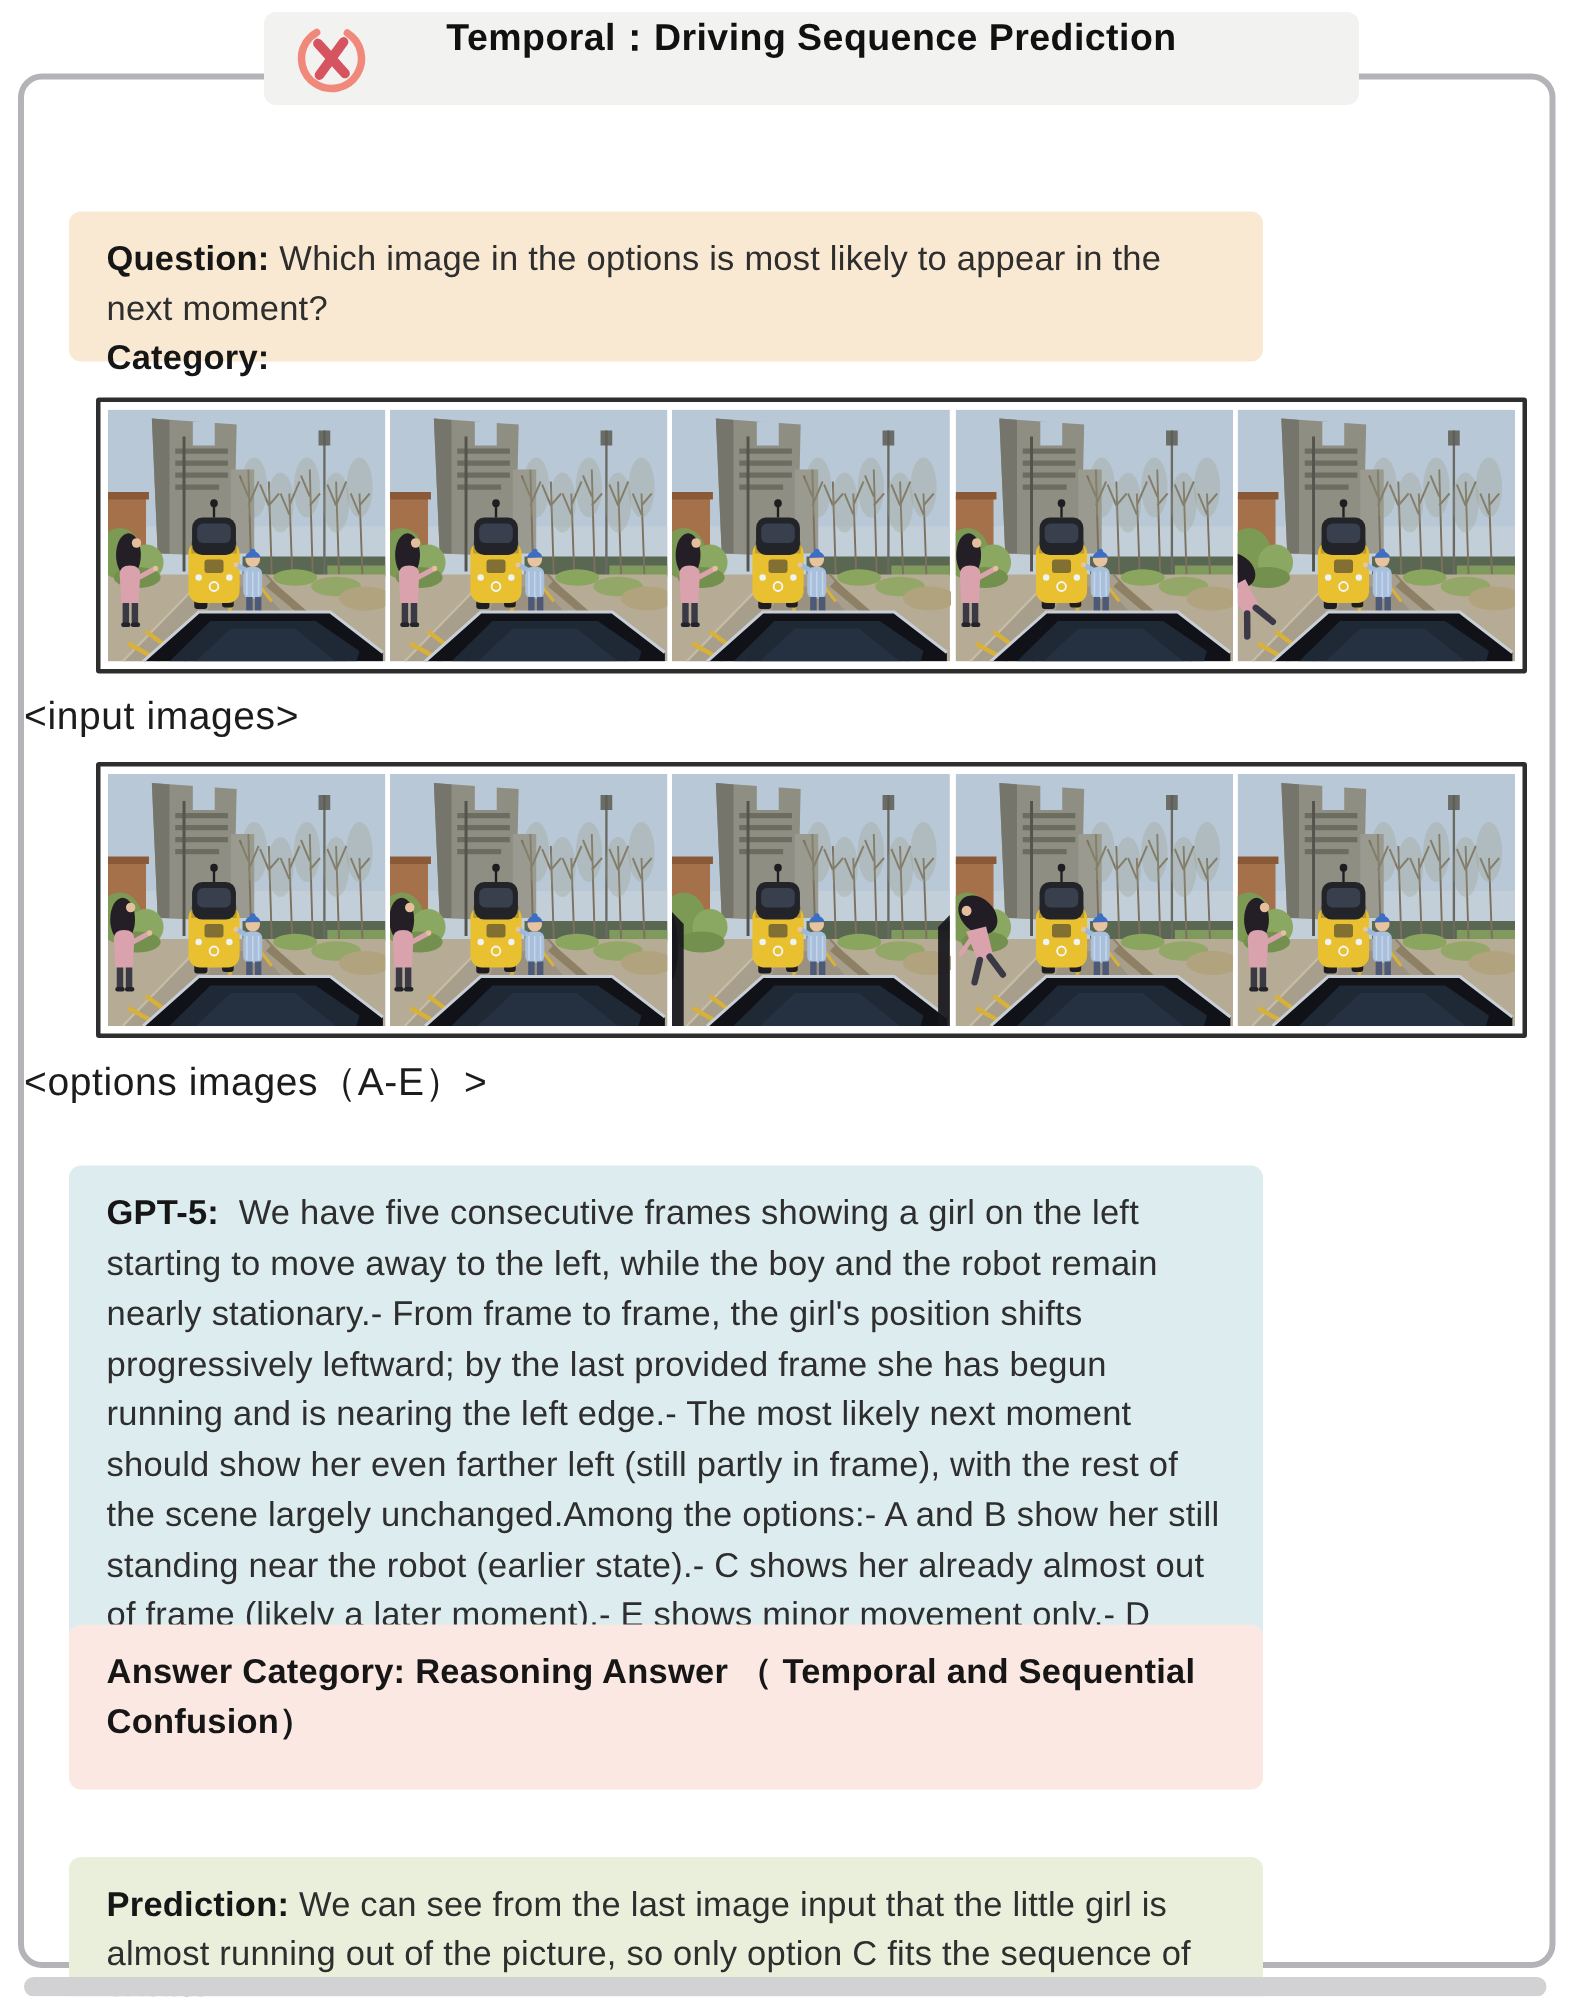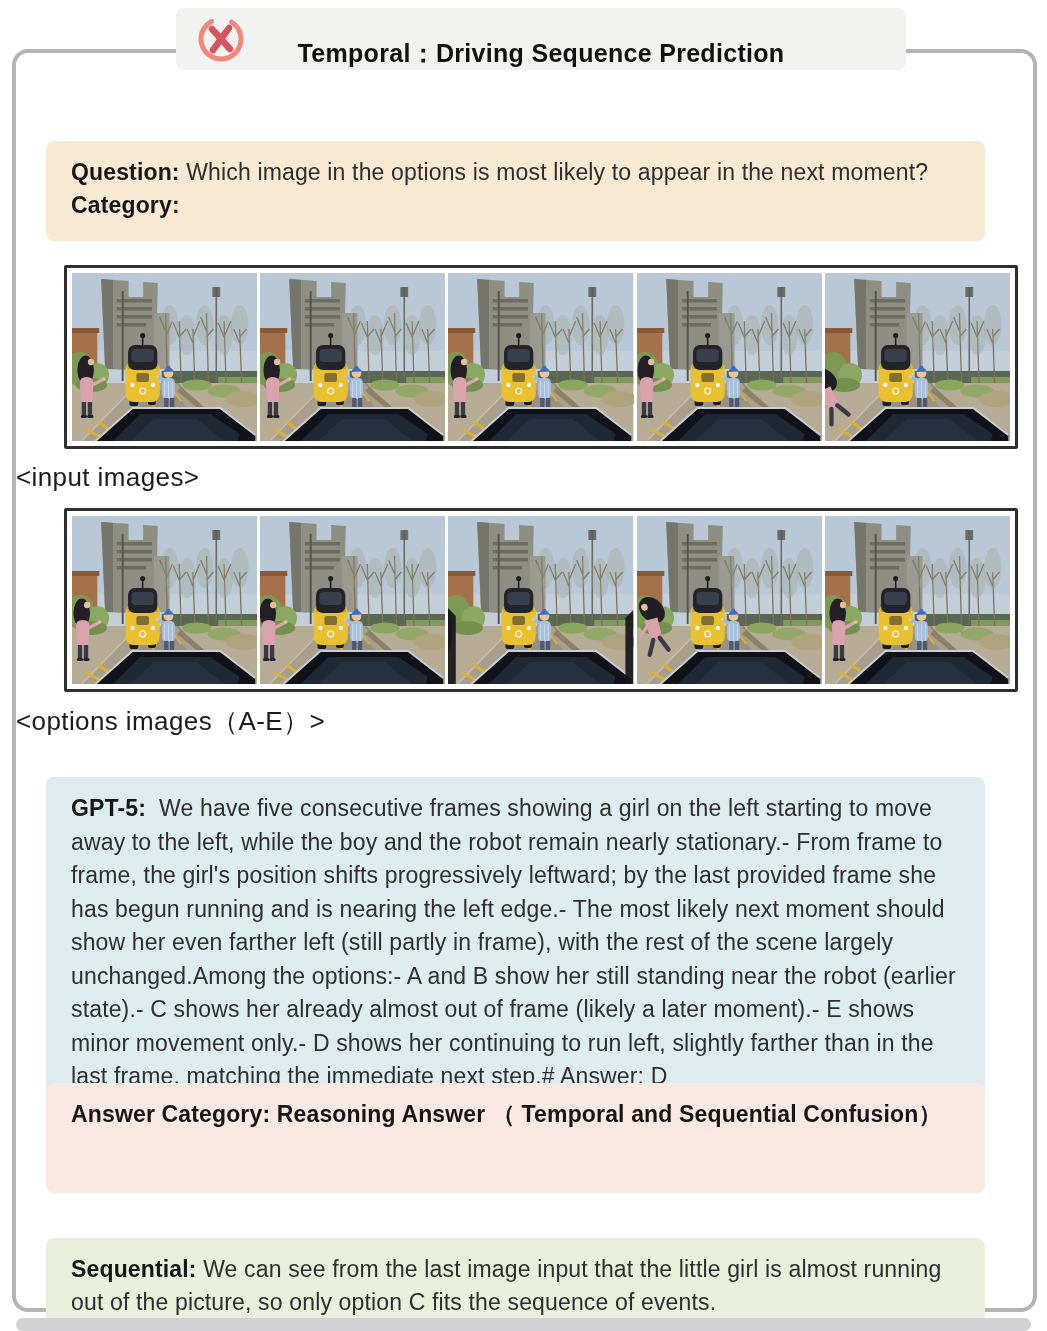--- a/index.html
+++ b/index.html
@@ -14,26 +14,26 @@
   }
   *{margin:0;padding:0;box-sizing:border-box;}
   html,body{width:1047px;height:1331px;background:#ffffff;
     font-family:"Liberation Sans","DejaVu Sans",sans-serif;color:var(--ink);}
   .page{position:relative;width:1047px;height:1331px;overflow:hidden;background:#fff;}
 
   .panel{position:absolute;left:12px;top:49px;width:1025px;height:1263px;
     border:4px solid var(--panel-border);border-radius:16px;background:#fff;}
 
   .header{position:absolute;left:176px;top:8px;width:730px;height:62px;
-    background:var(--header-bg);border-radius:8px;display:flex;align-items:flex-end;z-index:3;}
+    background:var(--header-bg);border-radius:8px;display:flex;align-items:flex-start;z-index:3;}
   .header .icon-wrap{position:absolute;left:18px;top:4px;}
   .header .title{flex:1;text-align:center;font-size:25px;font-weight:700;color:#111;
     letter-spacing:.3px;}
 
-  .box{position:absolute;left:30px;width:939px;border-radius:8px;padding:15px 25px;
+  .box{position:absolute;left:30px;width:796px;border-radius:8px;padding:15px 25px;
     font-size:23px;line-height:33px;letter-spacing:.15px;}
   .box .b{font-weight:700;color:var(--ink-bold);}
   .box .t{white-space:pre-wrap;}
 
   .qbox{top:88px;height:100px;background:var(--question-bg);}
   .gptbox{top:724px;min-height:310px;background:var(--gpt-bg);line-height:33.5px;}
   .errbox{top:1030px;min-height:110px;background:var(--error-bg);}
   .gtbox{top:1185px;min-height:117px;background:var(--gt-bg);}
 
   .strip{position:absolute;left:48px;width:954px;height:184px;background:#fff;
@@ -989,21 +989,21 @@
     </div>
 
     <div class="box errbox">
       <div>
         <span class="b">Answer Category:</span><span class="b t"> Reasoning Answer （ Temporal and Sequential Confusion）</span>
       </div>
     </div>
 
     <div class="box gtbox">
       <div>
-        <span class="b">Sequential:</span><span class="t"> We can see from the last image input that the little girl is almost running out of the picture, so only option C fits the sequence of events.</span>
+        <span class="b">Prediction:</span><span class="t"> We can see from the last image input that the little girl is almost running out of the picture, so only option C fits the sequence of events.</span>
       </div>
     </div>
 
   </div>
 
   <div class="header">
     <span class="icon-wrap">
       <svg width="54" height="54" viewBox="0 0 54 54">
         <circle cx="27" cy="27" r="20" fill="none" stroke="#f0897b" stroke-width="5" stroke-linecap="round" stroke-dasharray="104 22" transform="rotate(-58 27 27)"></circle>
         <path d="M18 17 L36 37 M35 16 L19 38" stroke="#d65360" stroke-width="6.5" stroke-linecap="round" fill="none"></path>

